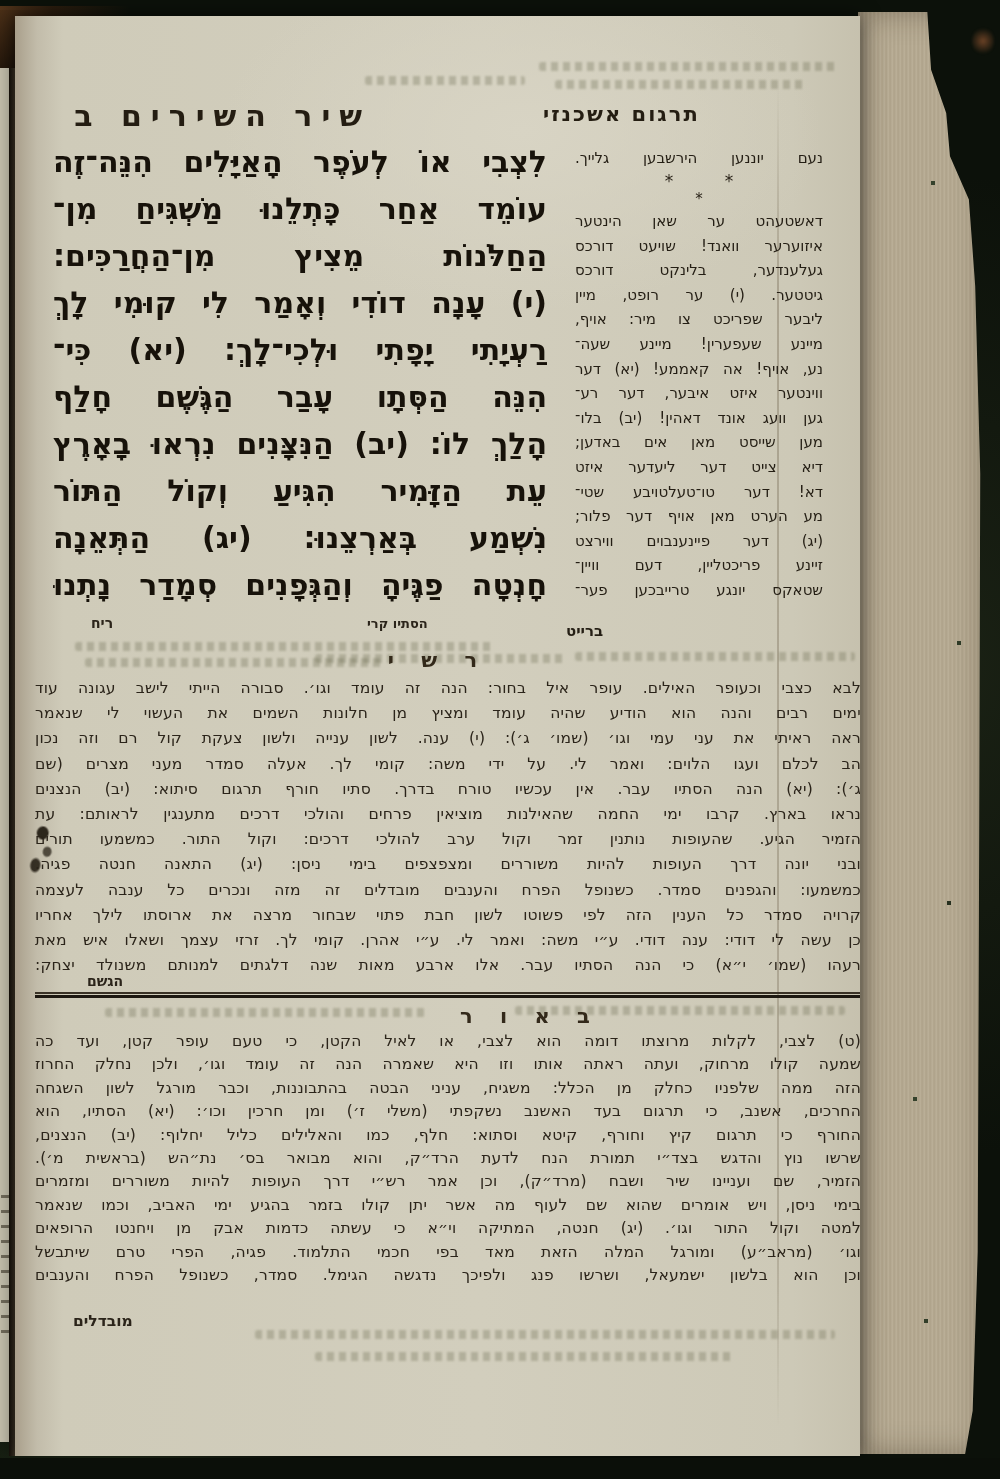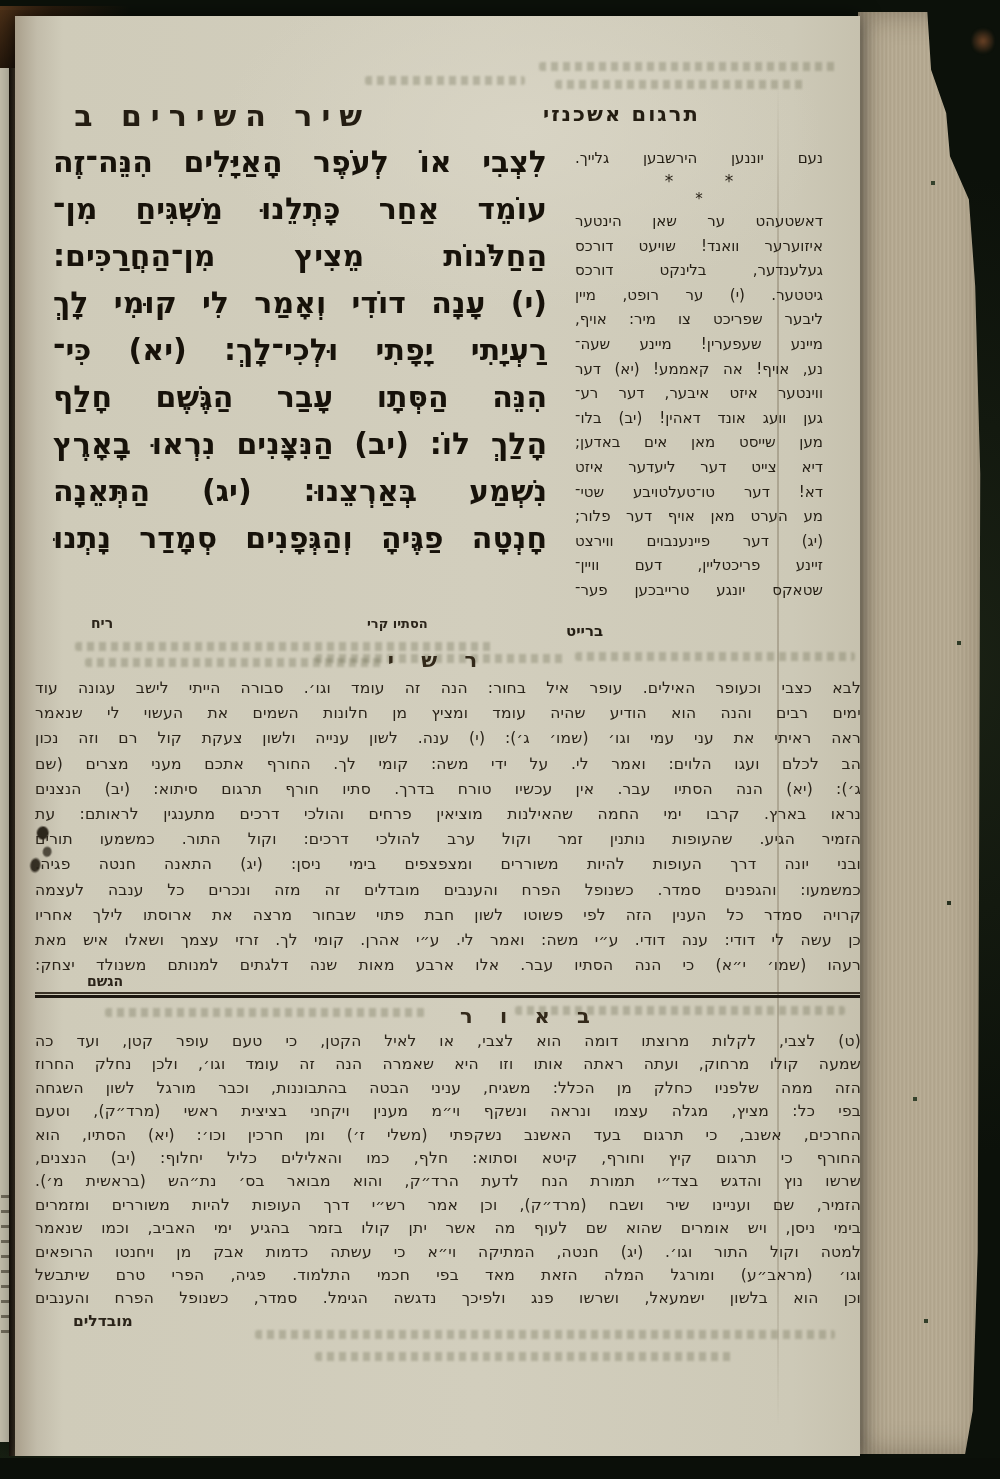--- a/index.html
+++ b/index.html
@@ -114,20 +114,21 @@
     <div class="hdr-right">תרגום אשכנזי</div>
 
     <div class="bible-col">
         <div class="bible-line">לִצְבִי אוֹ לְעֹפֶר הָאַיָּלִים הִנֵּה־זֶה</div>
         <div class="bible-line">עוֹמֵד אַחַר כָּתְלֵנוּ מַשְׁגִּיחַ מִן־</div>
         <div class="bible-line">הַחַלֹּנוֹת מֵצִיץ מִן־הַחֲרַכִּים:</div>
         <div class="bible-line">(י) עָנָה דוֹדִי וְאָמַר לִי קוּמִי לָךְ</div>
         <div class="bible-line">רַעְיָתִי יָפָתִי וּלְכִי־לָךְ: (יא) כִּי־</div>
         <div class="bible-line">הִנֵּה הַסְּתָו עָבַר הַגֶּשֶׁם חָלַף</div>
         <div class="bible-line">הָלַךְ לוֹ: (יב) הַנִּצָּנִים נִרְאוּ בָאָרֶץ</div>
+        <div class="bible-line">עֵת הַזָּמִיר הִגִּיעַ וְקוֹל הַתּוֹר</div>
         <div class="bible-line">נִשְׁמַע בְּאַרְצֵנוּ: (יג) הַתְּאֵנָה</div>
         <div class="bible-line">חָנְטָה פַגֶּיהָ וְהַגְּפָנִים סְמָדַר נָתְנוּ</div>
       </div>
     <div class="qere">הסתיו קרי</div>
     <div class="margin-note">ריח</div>
 
     <div class="targum-col">
       <div class="tg-first">נעם יוננען הירשבען גלייך.</div>
       <div class="tg-sep1">* *</div>
       <div class="tg-sep2">*</div>
@@ -150,39 +151,38 @@
           <div class="tg-line">שטאקס יונגע טרייבכען פער־</div>
         </div>
     </div>
     <div class="tg-last">ברייט</div>
 
     <div class="rashi-title">ר ש י</div>
     <div class="rashi-col">
         <div class="rs-line">לבא כצבי וכעופר האילים. עופר איל בחור: הנה זה עומד וגו׳. סבורה הייתי לישב עגונה עוד</div>
         <div class="rs-line">ימים רבים והנה הוא הודיע שהיה עומד ומציץ מן חלונות השמים את העשוי לי שנאמר</div>
         <div class="rs-line">ראה ראיתי את עני עמי וגו׳ (שמו׳ ג׳): (י) ענה. לשון ענייה ולשון צעקת קול רם וזה נכון</div>
-        <div class="rs-line">הב לכלם ועגו הלוים: ואמר לי. על ידי משה: קומי לך. החורף אתכם מעני מצרים (שם</div>
+        <div class="rs-line">הב לכלם ועגו הלוים: ואמר לי. על ידי משה: קומי לך. אעלה סמדר מעני מצרים (שם</div>
         <div class="rs-line">ג׳): (יא) הנה הסתיו עבר. אין עכשיו טורח בדרך. סתיו חורף תרגום סיתוא: (יב) הנצנים</div>
         <div class="rs-line">נראו בארץ. קרבו ימי החמה שהאילנות מוציאין פרחים והולכי דרכים מתענגין לראותם: עת</div>
         <div class="rs-line">הזמיר הגיע. שהעופות נותנין זמר וקול ערב להולכי דרכים: וקול התור. כמשמעו תורים</div>
         <div class="rs-line">ובני יונה דרך העופות להיות משוררים ומצפצפים בימי ניסן: (יג) התאנה חנטה פגיה.</div>
         <div class="rs-line">כמשמעו: והגפנים סמדר. כשנופל הפרח והענבים מובדלים זה מזה ונכרים כל ענבה לעצמה</div>
         <div class="rs-line">קרויה סמדר כל הענין הזה לפי פשוטו לשון חבת פתוי שבחור מרצה את ארוסתו לילך אחריו</div>
         <div class="rs-line">כן עשה לי דודי: ענה דודי. ע״י משה: ואמר לי. ע״י אהרן. קומי לך. זרזי עצמך ושאלו איש מאת</div>
         <div class="rs-line">רעהו (שמו׳ י״א) כי הנה הסתיו עבר. אלו ארבע מאות שנה דלגתים למנותם משנולד יצחק:</div>
       </div>
     <div class="catchword">הגשם</div>
 
     <div class="rule"></div>
     <div class="biur-title">ב א ו ר</div>
     <div class="biur-col">
         <div class="bi-line">(ט) לצבי, לקלות מרוצתו דומה הוא לצבי, או לאיל הקטן, כי טעם עופר קטן, ועד כה</div>
         <div class="bi-line">שמעה קולו מרחוק, ועתה ראתה אותו וזו היא שאמרה הנה זה עומד וגו׳, ולכן נחלק החרוז</div>
         <div class="bi-line">הזה ממה שלפניו כחלק מן הכלל: משגיח, עניני הבטה בהתבוננות, וכבר מורגל לשון השגחה</div>
-        <div class="bi-line">בפי כל: מציץ, מגלה עצמו ונראה ונשקף וי״מ מענין ויקחני בציצית ראשי (מרד״ק), וטעם</div>
         <div class="bi-line">החרכים, אשנב, כי תרגום בעד האשנב נשקפתי (משלי ז׳) ומן חרכין וכו׳: (יא) הסתיו, הוא</div>
         <div class="bi-line">החורף כי תרגום קיץ וחורף, קיטא וסתוא: חלף, כמו והאלילים כליל יחלוף: (יב) הנצנים,</div>
         <div class="bi-line">שרשו נוץ והדגש בצד״י תמורת הנח לדעת הרד״ק, והוא מבואר בס׳ נת״הש (בראשית מ׳).</div>
         <div class="bi-line">הזמיר, שם ועניינו שיר ושבח (מרד״ק), וכן אמר רש״י דרך העופות להיות משוררים ומזמרים</div>
         <div class="bi-line">בימי ניסן, ויש אומרים שהוא שם לעוף מה אשר יתן קולו בזמר בהגיע ימי האביב, וכמו שנאמר</div>
         <div class="bi-line">למטה וקול התור וגו׳. (יג) חנטה, המתיקה וי״א כי עשתה כדמות אבק מן ויחנטו הרופאים</div>
         <div class="bi-line">וגו׳ (מראב״ע) ומורגל המלה הזאת מאד בפי חכמי התלמוד. פגיה, הפרי טרם שיתבשל</div>
         <div class="bi-line">וכן הוא בלשון ישמעאל, ושרשו פנג ולפיכך נדגשה הגימל. סמדר, כשנופל הפרח והענבים</div>
       </div>
     <div class="biur-last">מובדלים</div>

